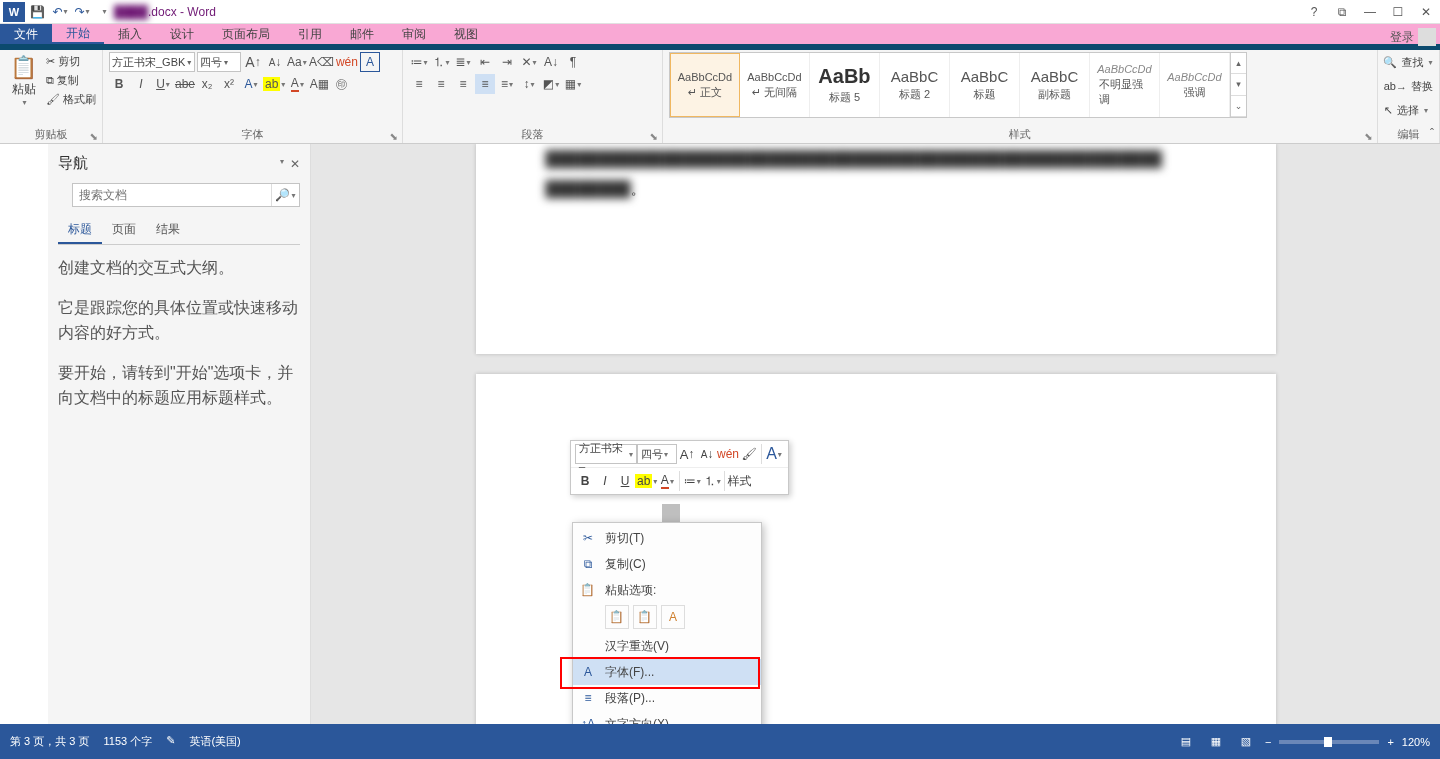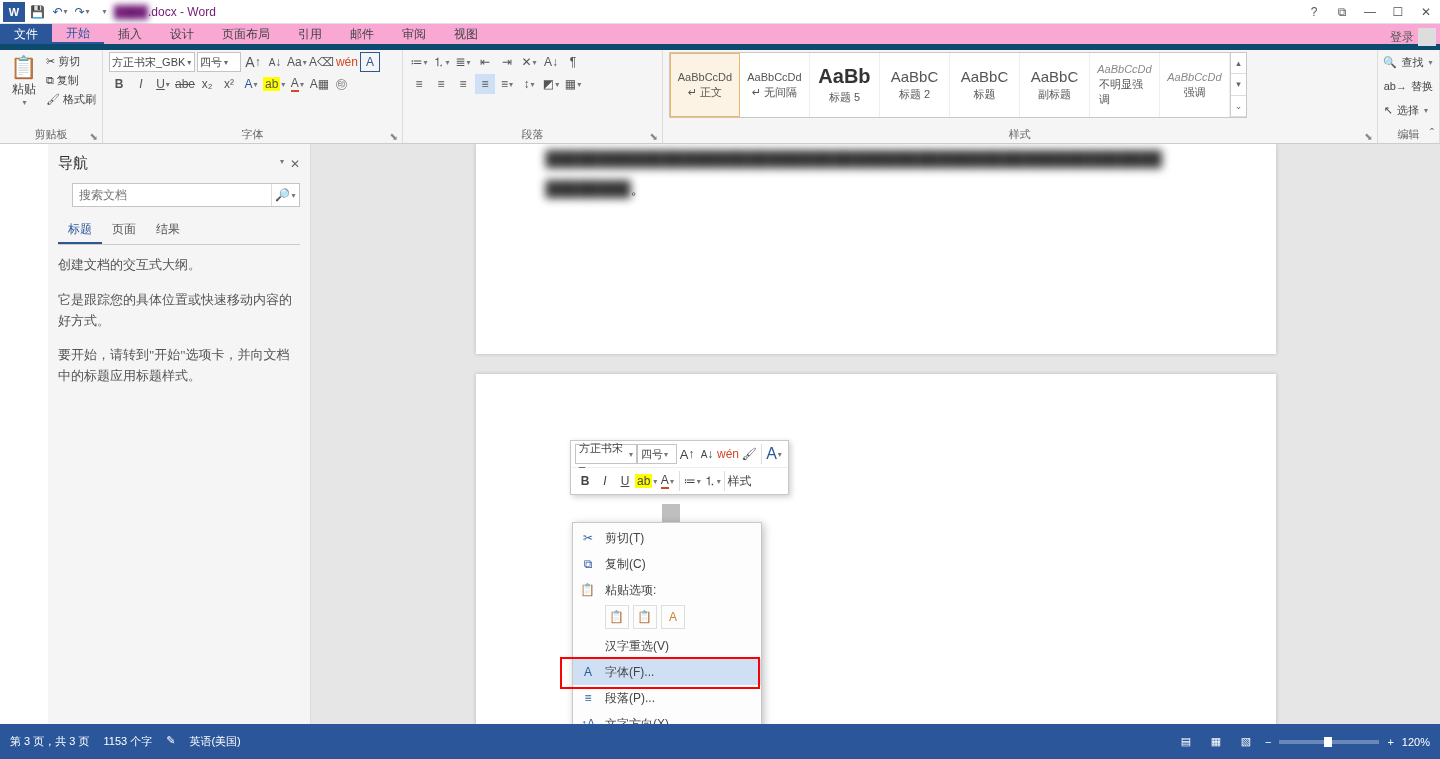--- a/index.html
+++ b/index.html
@@ -62,21 +62,21 @@
 .nav-pane { width:263px; border-right:1px solid #ddd; background:#f5f5f5; padding:10px 10px; display:flex; flex-direction:column; gap:10px; }
 .nav-title { display:flex; align-items:center; justify-content:space-between; }
 .nav-title h3 { font-size:15px; font-weight:normal; color:#333; }
 .nav-title .ctrl { display:flex; gap:6px; color:#666; }
 .nav-search { display:flex; border:1px solid #c4c4c4; background:#fff; height:24px;margin-left:14px; }
 .nav-search input { flex:1; border:none; outline:none; padding:0 6px; font-size:12px; }
 .nav-search .sbtn { width:28px; display:flex; align-items:center; justify-content:center; border-left:1px solid #ddd; color:#2b579a; cursor:pointer; }
 .nav-tabs { display:flex; gap:0; border-bottom:1px solid #ccc; }
 .nav-tabs .ntab { padding:4px 10px; color:#555; cursor:pointer; }
 .nav-tabs .ntab.on { color:#2b579a; border-bottom:2px solid #2b579a; }
-.nav-body p { font-size:13px; color:#555; margin-bottom:14px; line-height:1.6;font-family:Liberation Serif, serif; }
+.nav-body p { font-size:16px; color:#555; margin-bottom:14px; line-height:1.6; }
 
 .doc-area { flex:1; background:#e6e6e6; overflow:hidden; position:relative; }
 .page { background:#fff; width:800px; margin:0 auto; box-shadow:0 0 4px rgba(0,0,0,.2); position:relative; }
 .page.top { height:210px; margin-bottom:20px; }
 .page.bottom { height:400px; }
 .doc-text { padding:6px 70px; color:#333; font-size:15px; font-family:SimSun,serif; }
 .doc-text .blur { filter:blur(4px); }
 .cursor-indicator { position:absolute; left:186px; top:130px; width:18px; height:20px; background:#bfbfbf; }
 
 

